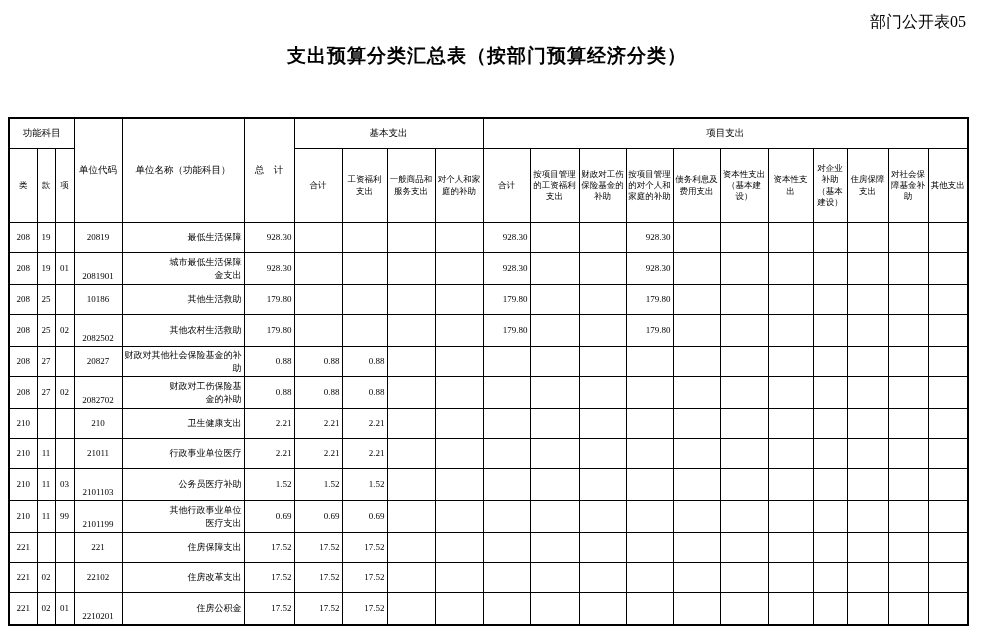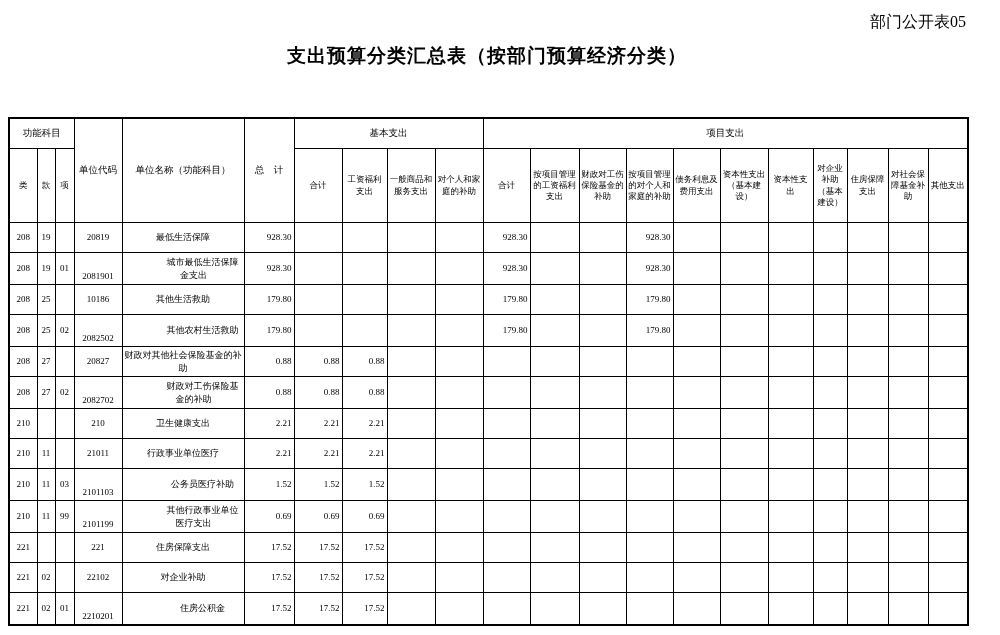--- a/index.html
+++ b/index.html
@@ -36,21 +36,21 @@
   .budget thead tr.h-group th { height: 27px; }
   .budget thead tr.h-sub th { height: 71px; }
 
   .budget tbody td {
     height: 29px; font-size: 9px; line-height: 1.35;
     vertical-align: middle; padding: 0 2px;
   }
   td.t-center { text-align: center; }
   td.t-code { text-align: center; }
   td.t-code.bottom { vertical-align: bottom; padding-bottom: 2px; margin-top: 32px; }
-  td.t-name { text-align: center; padding: 0 1px; }
+  td.t-name { text-align: right; padding: 0 1px; }
   td.t-name.indent { text-indent: 18px; padding-left: 23px; }
   td.t-num { text-align: right; }
 </style>
 </head>
 <body>
 
 <div class="page">
 
   <div class="sheet-label">部门公开表05</div>
   <div class="title">支出预算分类汇总表（按部门预算经济分类）</div>
@@ -362,21 +362,21 @@
           <td class="t-num"></td>
           <td class="t-num"></td>
           <td class="t-num"></td>
           <td class="t-num"></td>
         </tr>
         <tr>
           <td class="t-center">221</td>
           <td class="t-center">02</td>
           <td class="t-center"></td>
           <td class="t-code">22102</td>
-          <td class="t-name">对企业补助</td>
+          <td class="t-name">住房改革支出</td>
           <td class="t-num">17.52</td>
           <td class="t-num">17.52</td>
           <td class="t-num">17.52</td>
           <td class="t-num"></td>
           <td class="t-num"></td>
           <td class="t-num"></td>
           <td class="t-num"></td>
           <td class="t-num"></td>
           <td class="t-num"></td>
           <td class="t-num"></td>

